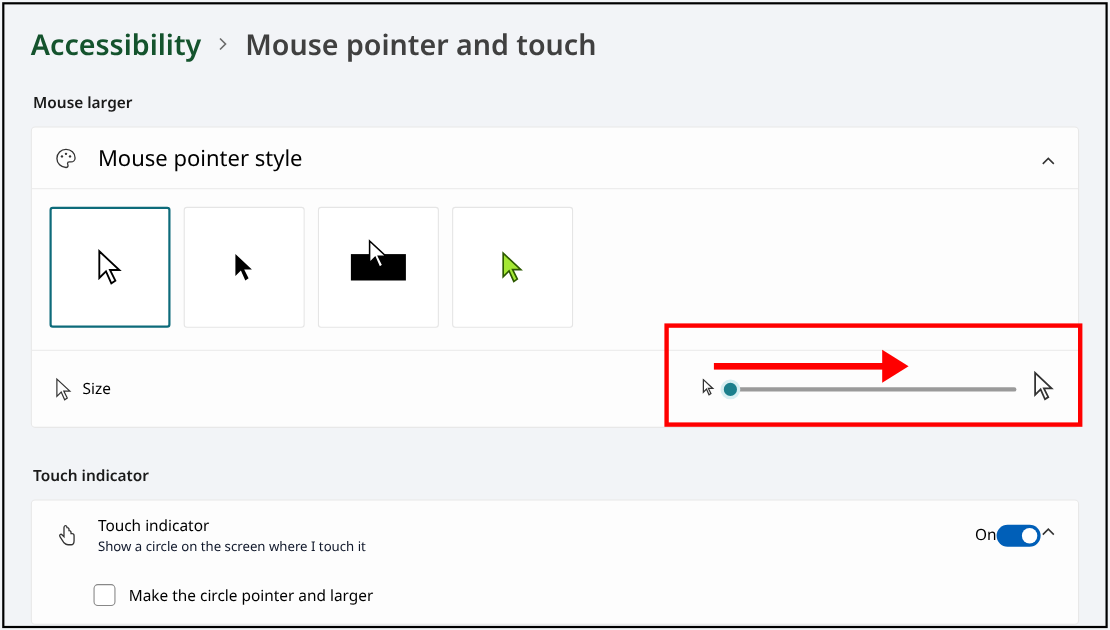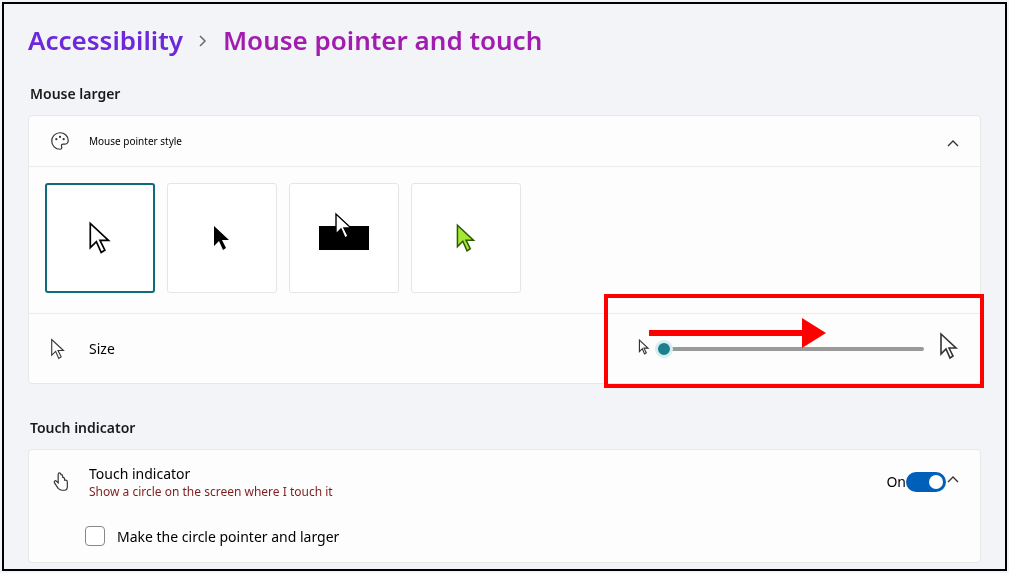--- a/index.html
+++ b/index.html
@@ -1,40 +1,40 @@
 <!DOCTYPE html>
 <html><head>
 <meta charset="utf-8">
 <style>
   * { box-sizing: border-box; margin: 0; padding: 0; font-family: "Segoe UI", system-ui, sans-serif; }
   body { background: #f2f4f7; width: 1009px; height: 573px; overflow: hidden; }
   .window { border: 2px solid #000; width: 1005px; height: 569px; margin: 2px; background: #f2f4f7; padding: 0 24px; position: relative; }
   .breadcrumb { display: flex; align-items: center; gap: 14px; padding: 18px 0 20px 0; }
-  .breadcrumb .parent { color: #6d28d9; font-size: 26px; font-weight: 600; text-align: center; }
+  .breadcrumb .parent { color: #14532d; font-size: 26px; font-weight: 600; text-align: center; }
   .breadcrumb .chev { color: #6b6b6b; font-size: 18px; }
-  .breadcrumb .current { color: #a21caf; font-size: 26px; font-weight: 600; }
+  .breadcrumb .current { color: #404040; font-size: 26px; font-weight: 600; }
   .section-label { font-size: 14px; font-weight: 600; color: #1a1a1a; margin: 6px 0 12px 2px; }
   .card { background: #fdfdfd; border: 1px solid #e8e8e8; border-radius: 4px; }
   .pointer-style-header { display: flex; align-items: center; padding: 14px 20px; gap: 18px; border-bottom: 1px solid #ececec; }
-  .pointer-style-header .title { font-size: 10px; flex: 1; }
+  .pointer-style-header .title { font-size: 20px; flex: 1; }
   .style-row { display: flex; gap: 12px; padding: 16px 16px 20px 16px; }
   .style-tile { width: 110px; height: 110px; border: 1px solid #e5e5e5; border-radius: 3px; display: flex; align-items: center; justify-content: center; background: #fff; cursor: pointer; }
   .style-tile.selected { border: 2px solid #0d6b7a; }
-  .size-row { display: flex; align-items: center; padding: 18px 20px; gap: 18px; }
+  .size-row { display: flex; align-items: center; padding: 18px 20px; gap: 4px; }
   .size-row .title { font-size: 14px; flex: 0 0 auto; }
   .size-right { margin-left: auto; display: flex; align-items: center; gap: 14px; position: relative; }
   .annot-box { position: absolute; left: 600px; top: 290px; width: 380px; height: 94px; border: 4px solid #ff0000; z-index: 5; pointer-events: none; }
   .annot-arrow-line { position: absolute; left: 645px; top: 326px; width: 155px; height: 6px; background: #ff0000; z-index: 6; pointer-events: none; }
   .annot-arrow-head { position: absolute; left: 798px; top: 314px; width: 0; height: 0; border-top: 15px solid transparent; border-bottom: 15px solid transparent; border-left: 24px solid #ff0000; z-index: 6; pointer-events: none; }
   .slider-wrap { display: flex; align-items: center; gap: 10px; }
   .slider-track { width: 260px; height: 4px; background: #9a9a9a; border-radius: 2px; position: relative; }
   .slider-thumb { position: absolute; left: 0; top: 50%; transform: translate(-50%, -50%); width: 18px; height: 18px; border-radius: 50%; background: #1b7f8c; border: 3px solid #d6eef1; }
   .touch-header { display: flex; align-items: center; padding: 14px 20px; gap: 18px; }
   .touch-header .title { font-size: 14px; }
-  .touch-header .sub { font-size: 12px; color: #7f1d1d; }
+  .touch-header .sub { font-size: 12px; color: #0f172a; }
   .touch-header .right { margin-left: auto; display: flex; align-items: flex-start; font-size: 14px; }
   .toggle { width: 40px; height: 20px; border-radius: 999px; background: #005fb8; position: relative; }
   .toggle .knob { position: absolute; right: 3px; top: 3px; width: 14px; height: 14px; background: #fff; border-radius: 50%; }
   .sub-row { display: flex; align-items: center; gap: 12px; padding: 12px 20px 16px 56px; }
   .checkbox { width: 20px; height: 20px; border: 1px solid #888; border-radius: 4px; background: #fff; }
   .sub-row .txt { font-size: 14px; }
   .section-gap { height: 28px; }
   .chev-icon { width: 14px; height: 14px; }
   .icon24 { width: 22px; height: 22px; flex: 0 0 auto; }
   .inverted-box { width: 50px; height: 24px; background: #000; display: flex; align-items: flex-start; justify-content: center; padding-top: 0; position: relative; }

